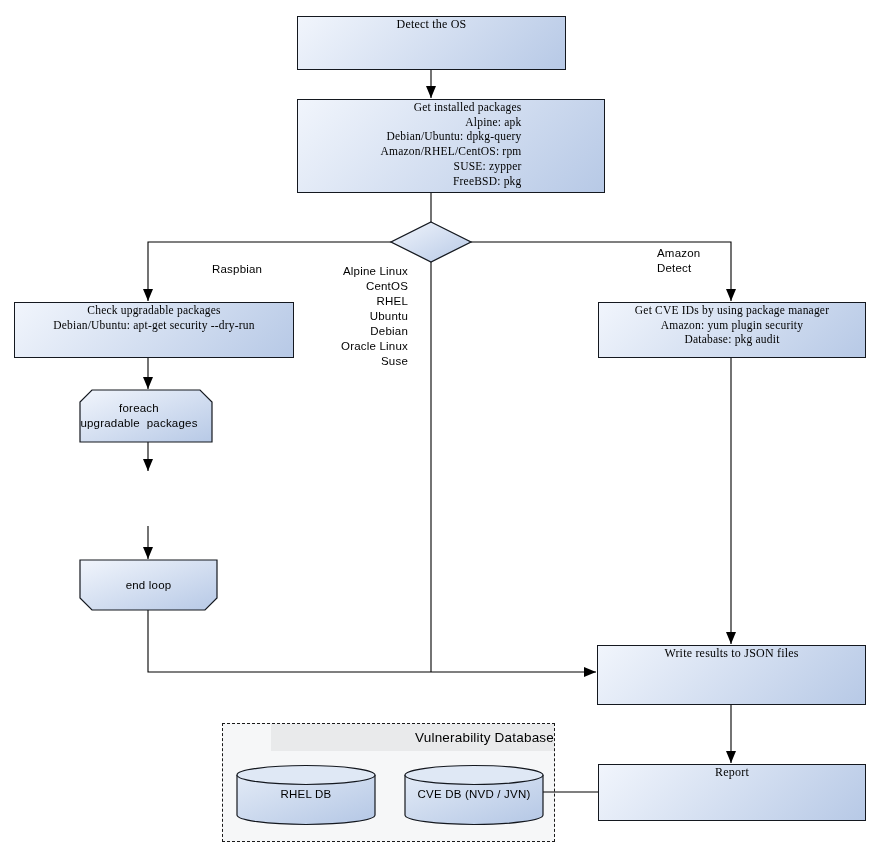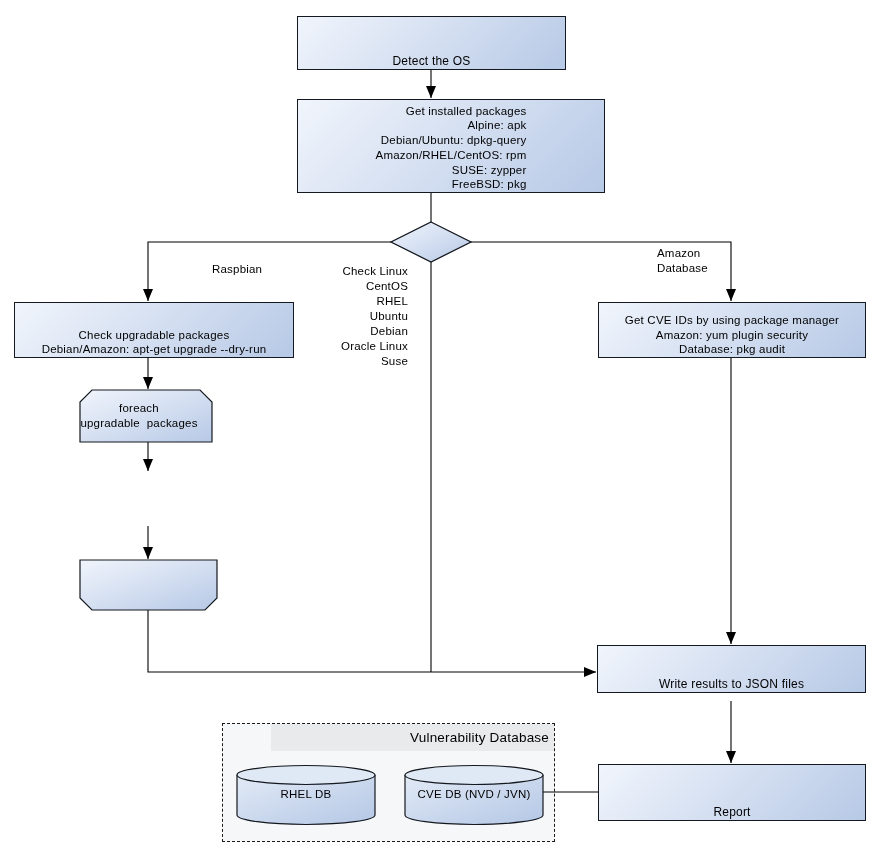--- a/index.html
+++ b/index.html
@@ -9,26 +9,27 @@
     background: #ffffff;
     font-family: "Liberation Sans", "DejaVu Sans", sans-serif;
     color: #000;
   }
   .node {
     position: absolute;
     box-sizing: border-box;
     border: 1px solid #14181f;
     background: linear-gradient(135deg, #f1f5fc 0%, #b7c9e6 100%);
     display: flex;
-    align-items: flex-end;
+    align-items: flex-start;
     justify-content: center;
     font-size: 11.5px;
     line-height: 14.7px;
     letter-spacing: 0.2px;
     text-align: center;
+    font-family: Liberation Serif, serif;
   }
   .node .txt { white-space: pre-wrap; }
   .node.align-right .txt { text-align: right; }
   .single { font-size: 12px; }
   .shape-label {
     position: absolute;
     display: flex; align-items: center; justify-content: center;
     text-align: center;
     font-size: 11.5px; line-height: 15px; letter-spacing: 0.2px;
   }
@@ -45,21 +46,20 @@
     box-sizing: border-box;
     border: 1.5px dashed #1a1a1a;
     background: #f6f7f8;
   }
   #cluster-title {
     height: 27px;
     background: #e9eaeb;
     font-size: 13.5px;
     line-height: 27px;
     text-align: right;
-    padding-right: 5px;
     letter-spacing: 0.2px;
     margin-left: 48px;
   }
   svg.layer {
     position: absolute; left: 0; top: 0;
     width: 881px; height: 857px;
     pointer-events: none;
   }
 </style>
 </head>
@@ -126,58 +126,61 @@
     <span class="txt">Get installed packages
 Alpine: apk
 Debian/Ubuntu: dpkg-query
 Amazon/RHEL/CentOS: rpm
 SUSE: zypper
 FreeBSD: pkg</span>
   </div>
 
   <div class="node" style="left:14px; top:302px; width:280px; height:56px;">
     <span class="txt">Check upgradable packages
-Debian/Amazon: apt-get upgrade --dry-run</span>
+Debian/Ubuntu: apt-get security --dry-run</span>
   </div>
 
 
   <div class="node" style="left:598px; top:302px; width:268px; height:56px;">
     <span class="txt">Get CVE IDs by using package manager
 Amazon: yum plugin security
 Database: pkg audit</span>
   </div>
 
-  <div class="node single" style="left:597px; top:645px; width:269px; height:48px;">
+  <div class="node single" style="left:597px; top:645px; width:269px; height:60px;">
     <span class="txt">Write results to JSON files</span>
   </div>
 
   <div class="node single" style="left:598px; top:764px; width:268px; height:57px;">
     <span class="txt">Report</span>
   </div>
 
   <div class="shape-label" style="left:80px; top:390px; width:118px; height:52px;">
     <span class="txt">foreach
 upgradable  packages</span>
   </div>
 
+  <div class="shape-label" style="left:80px; top:560px; width:137px; height:50px;">
+    <span class="txt">end loop</span>
+  </div>
 
   <div class="shape-label" style="left:237px; top:772px; width:138px; height:44px;">
     <span class="txt">RHEL DB</span>
   </div>
 
   <div class="shape-label" style="left:405px; top:772px; width:138px; height:44px;align-items:center;">
     <span class="txt">CVE DB (NVD / JVN)</span>
   </div>
 
   <div class="edge-label" style="left:212px; top:262px;">Raspbian</div>
 
-  <div class="edge-label right" style="right:473px; top:264px;">Check Linux
+  <div class="edge-label right" style="right:473px; top:264px;">Alpine Linux
 CentOS
 RHEL
 Ubuntu
 Debian
 Oracle Linux
 Suse</div>
 
   <div class="edge-label" style="left:657px; top:246px;">Amazon
-Database</div>
+Detect</div>
 
 </div>
 
 </body></html>

